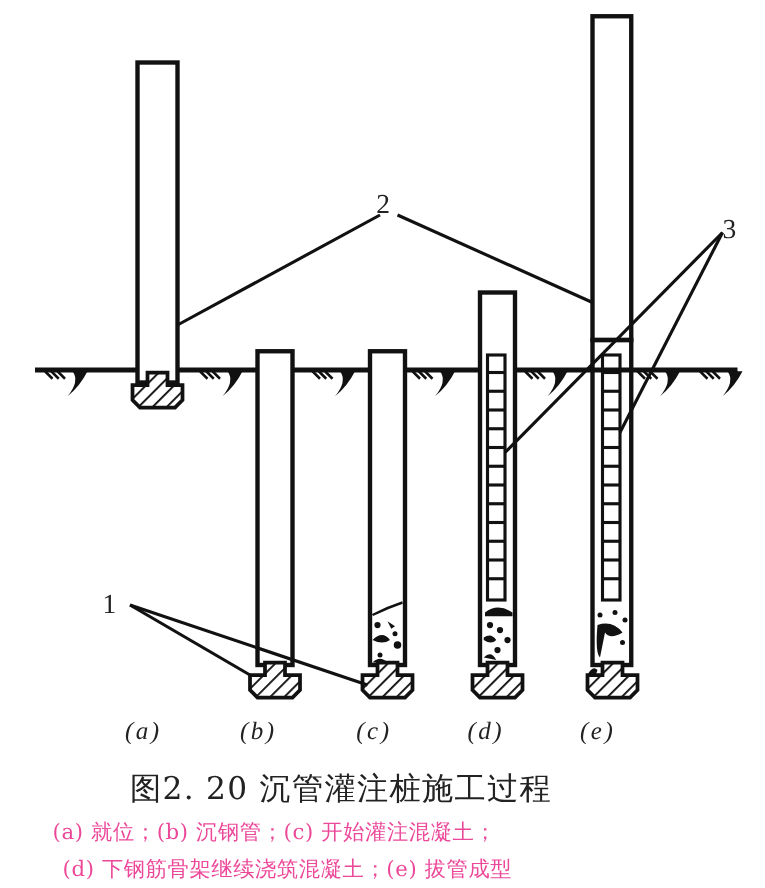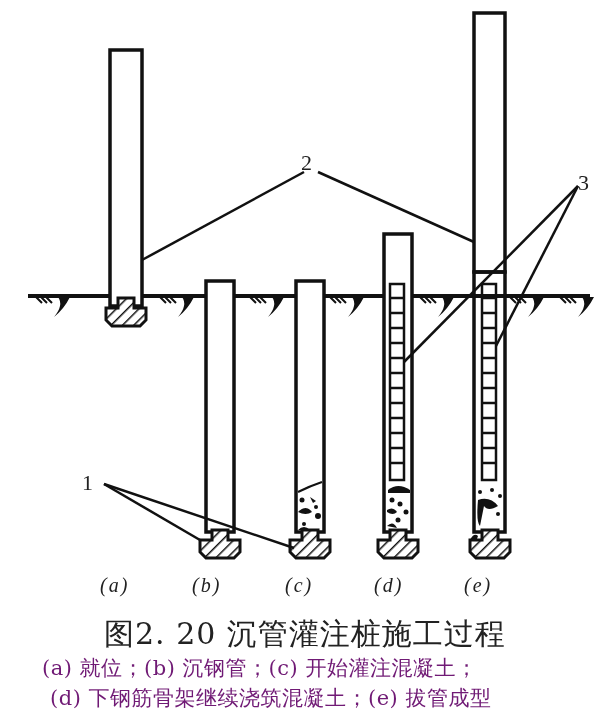--- a/index.html
+++ b/index.html
@@ -1,22 +1,22 @@
 <!DOCTYPE html>
 <html><head>
 <meta charset="utf-8">
 <style>
   html,body{margin:0;padding:0;background:#fff;}
   body{width:612px;height:710px;position:relative;overflow:hidden;font-family:"DejaVu Serif","Liberation Serif",serif;}
   #fig{position:absolute;left:0;top:0;}
   .lbl{position:absolute;color:#222;}
   .num{font-size:22px;font-family:"Liberation Serif","DejaVu Serif",serif;}
   .sub{font-size:20px;font-style:italic;font-family:"Liberation Serif","DejaVu Serif",serif;letter-spacing:2px;}
-  .title{font-size:30px;letter-spacing:1px;color:#222;}
-  .cap{font-size:21px;color:#701a75;letter-spacing:0.5px;white-space:nowrap;}
+  .title{font-size:25px;letter-spacing:1px;color:#222;}
+  .cap{font-size:17px;color:#ec4899;letter-spacing:0.5px;white-space:nowrap;}
 </style>
 </head>
 <body>
 
 <svg id="fig" width="612" height="710" viewBox="0 0 612 710" xmlns="http://www.w3.org/2000/svg">
   <defs>
     <pattern id="hatch" patternUnits="userSpaceOnUse" width="8" height="8" patternTransform="rotate(45)">
       <rect width="8" height="8" fill="#fff"></rect>
       <line x1="0" y1="0" x2="0" y2="8" stroke="#111" stroke-width="3"></line>
     </pattern>

